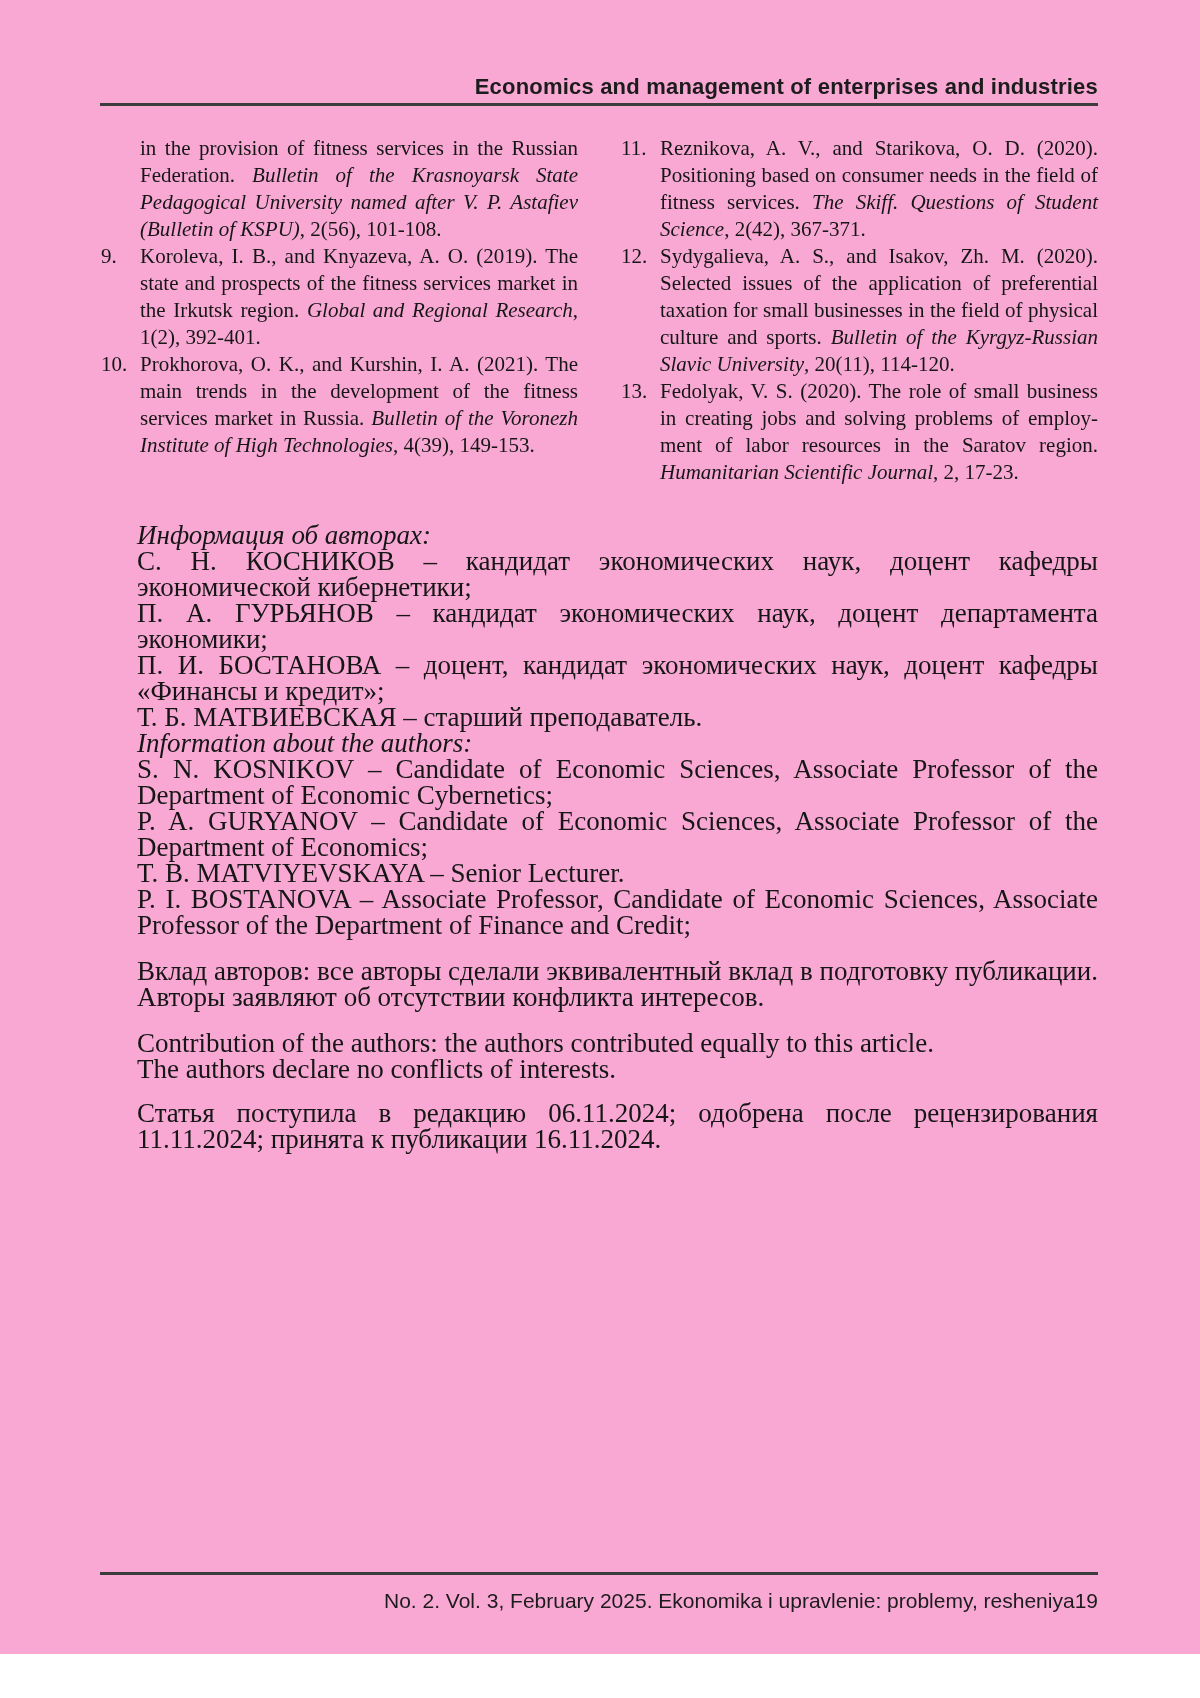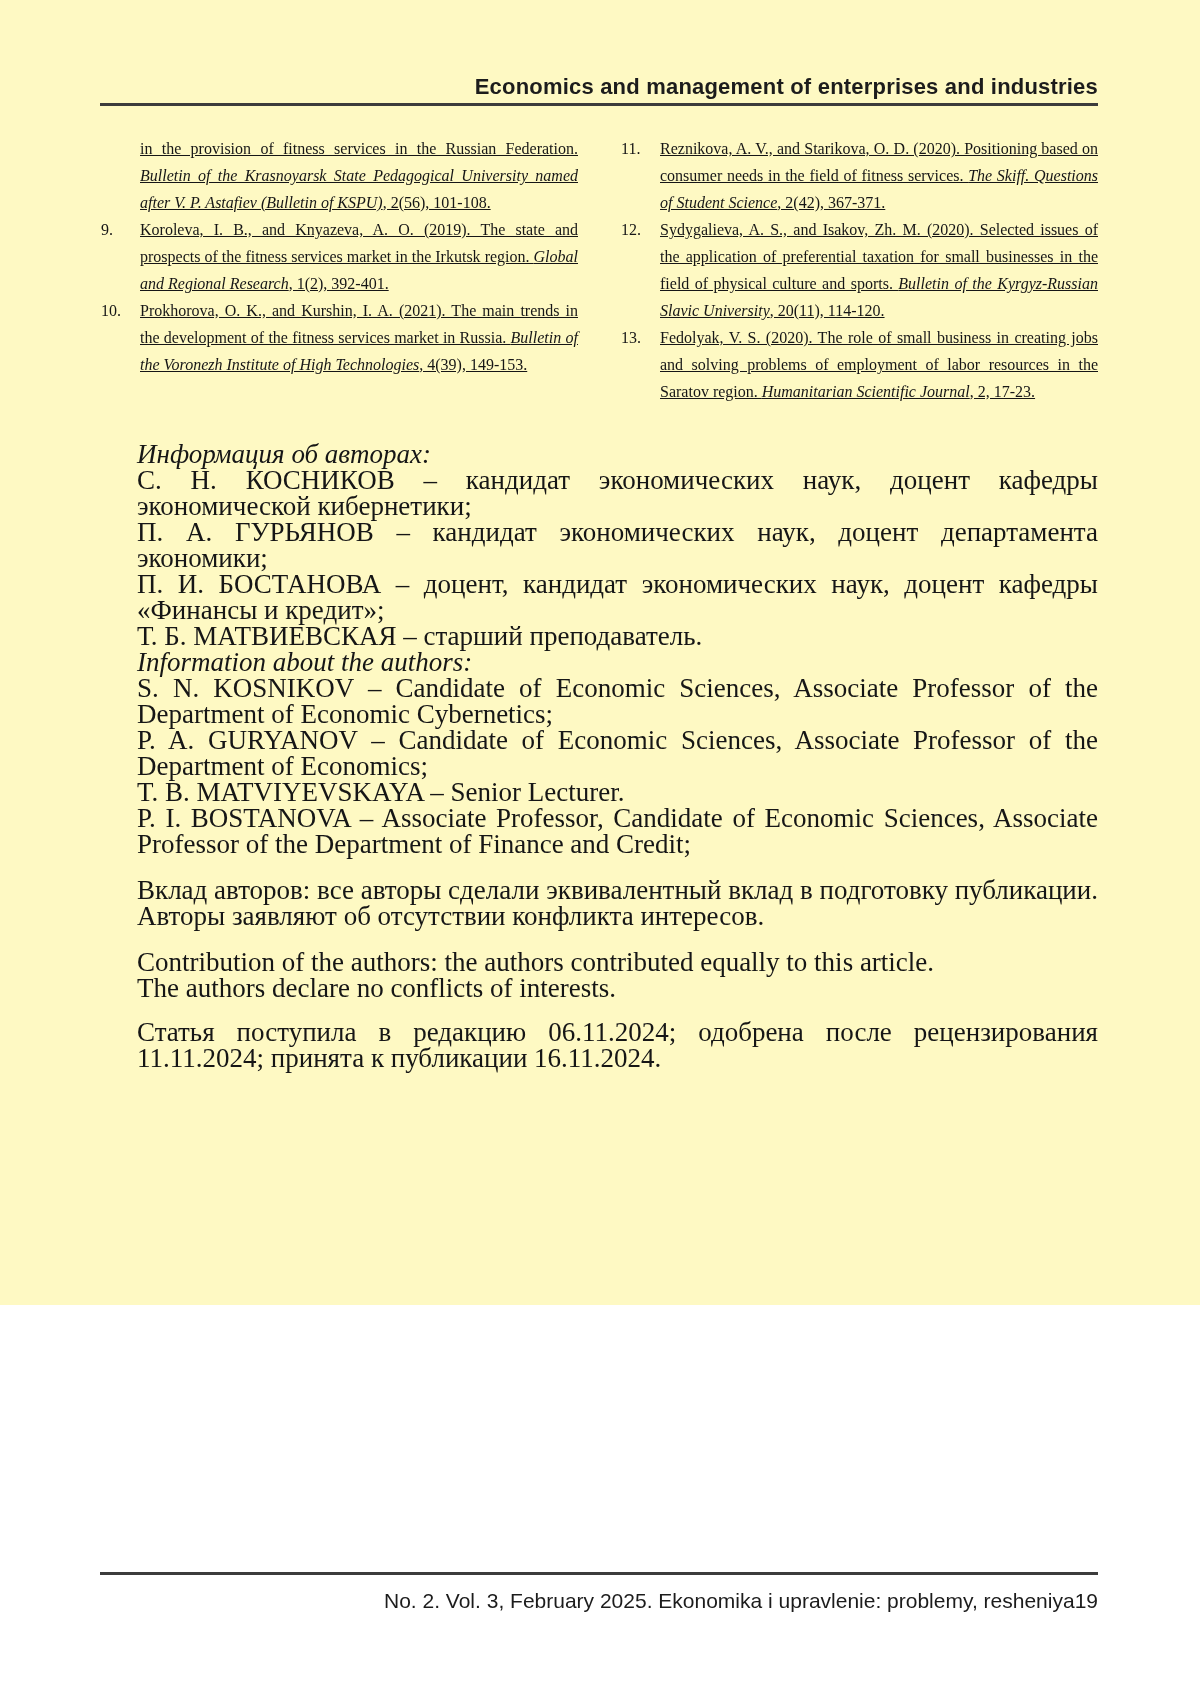--- a/index.html
+++ b/index.html
@@ -3,21 +3,21 @@
 <meta charset="utf-8">
 <style>
   html, body { margin: 0; padding: 0; }
   body {
     width: 1200px; height: 1698px;
     background: #ffffff;
     color: #161616;
     font-family: "Liberation Serif", serif;
     overflow: hidden;
   }
-  .page { position: relative; width: 1200px; height: 1305px; background:#fef9c3; }
+  .page { position: relative; width: 1200px; height: 1654px; background:#f9a8d4; }
 
   
   .running-head {
     position: absolute; top: 74px; left: 100px; width: 998px;
     text-align: right;
     font-family: "Liberation Sans", sans-serif;
     font-weight: 700; font-size: 22px; letter-spacing: 0.2px;
     color: #1c1c1c;
   }
   .header-rule {
@@ -25,24 +25,23 @@
     background: #3c3c3c;
   }
 
   
   main { position: absolute; top: 135px; left: 100px; width: 998px; }
 
   .ref-columns { display: flex; gap: 42px; }
   .ref-col { width: 478px; }
   .ref {
     position: relative; margin: 0; padding-left: 40px;
-    font-size: 16px; line-height: 27px;
+    font-size: 21px; line-height: 27px;
     text-align: justify; hyphens: manual;
     color: #161616;
-    text-decoration: underline;
   }
   .ref .num { position: absolute; left: 1px; top: 0; }
   .it { font-style: italic; }
 
   .block { margin: 0 0 0 37px; width: 961px; font-size: 27px; line-height: 26px; }
   .block p { margin: 0; text-align: justify; hyphens: manual; }
   .block .heading { font-style: italic; }
 
   .gap-lg { margin-top: 36px; }
   .gap-md { }

